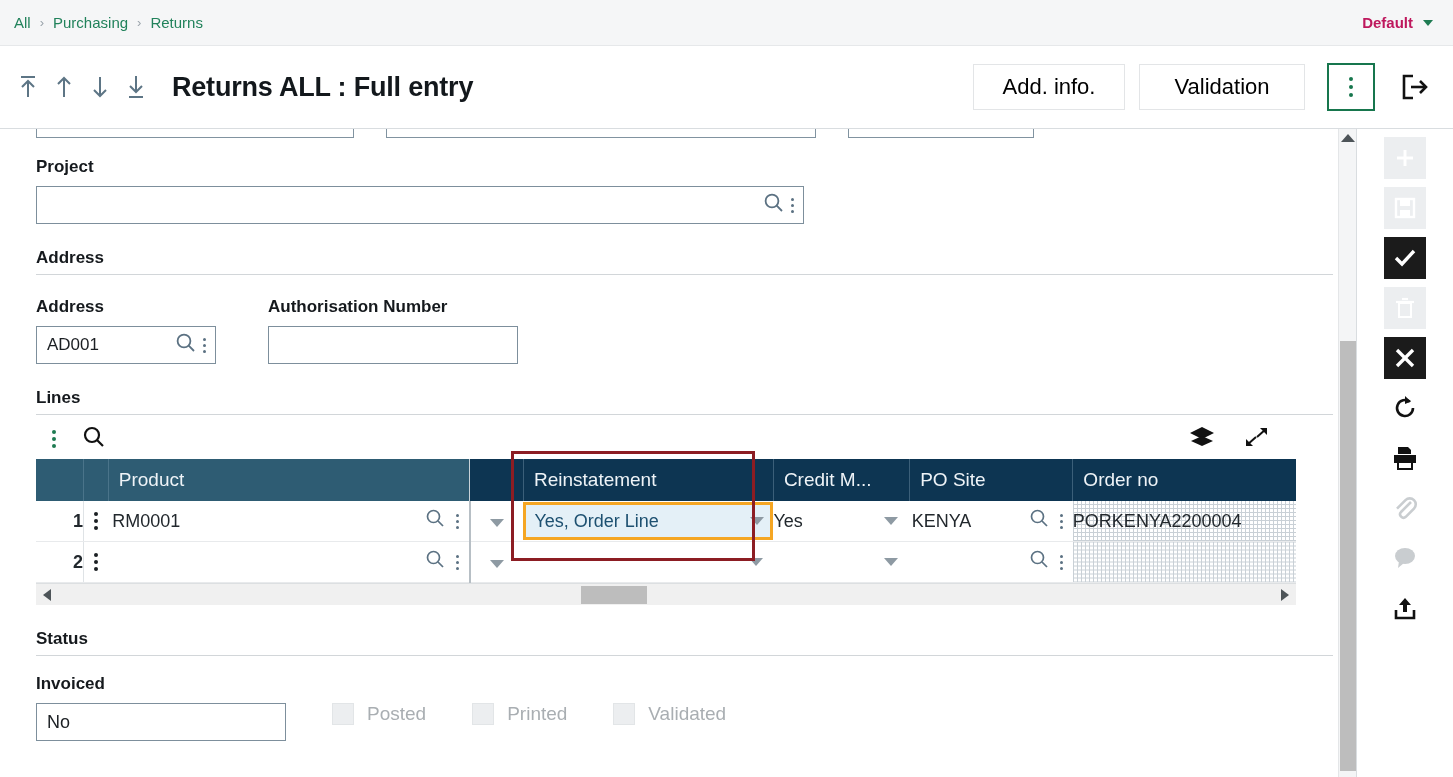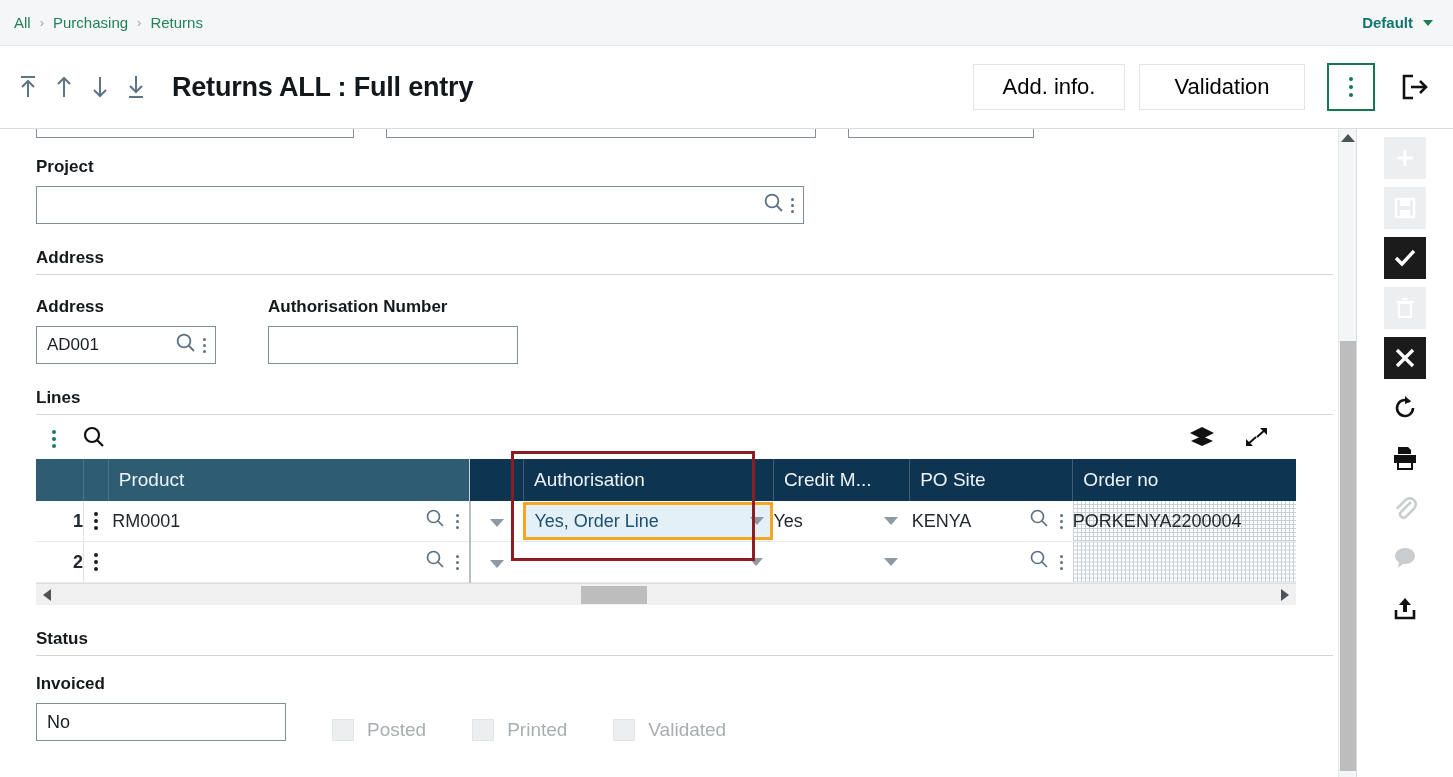--- a/index.html
+++ b/index.html
@@ -26,21 +26,21 @@
     white-space: nowrap;
   }
   .crumb-sep {
     color: #9aa3ab;
     font-size: 13px;
     margin: 0 9px;
     line-height: 1;
   }
   .crumb-spacer { flex: 1; }
   .default-sel {
-    color: #0f766e;
+    color: #be185d;
     font-size: 15px;
     font-weight: bold;
     display: flex;
     align-items: center;
     gap: 10px;
     padding-right: 6px;
   }
   .caret-down {
     width: 0; height: 0;
     border-left: 5px solid transparent;
@@ -315,21 +315,21 @@
     width: 66px;
     height: 18px;
     background: #bdbdbd;
   }
   .tri-l { width:0;height:0;border-top:6px solid transparent;border-bottom:6px solid transparent;border-right:8px solid #4d5458; }
   .tri-r { width:0;height:0;border-top:6px solid transparent;border-bottom:6px solid transparent;border-left:8px solid #4d5458; }
 
   
   .status-row {
     display: flex;
-    align-items: flex-end;
+    align-items: flex-start;
     gap: 0;
     margin-top: 8px;
   }
   .invoiced-box {
     width: 250px;
     height: 38px;
     border: 1px solid #7d8f9c;
     display: flex; align-items: center;
     padding-left: 10px;
     font-size: 18px;
@@ -548,21 +548,21 @@
       </div>
 
       <div class="grid">
         <table class="g">
           <thead>
             <tr>
               <th class="rownum"></th>
               <th class="handle"></th>
               <th class="product">Product</th>
               <th class="narrow"></th>
-              <th class="reinst">Authorisation</th>
+              <th class="reinst">Reinstatement</th>
               <th class="credit">Credit M...</th>
               <th class="posite">PO Site</th>
               <th class="orderno">Order no</th>
             </tr>
           </thead>
           <tbody>
             <tr>
               <td class="c-rownum">1</td>
               <td class="c-handle">
                 <span class="kebab-v" style="justify-content:center;">

